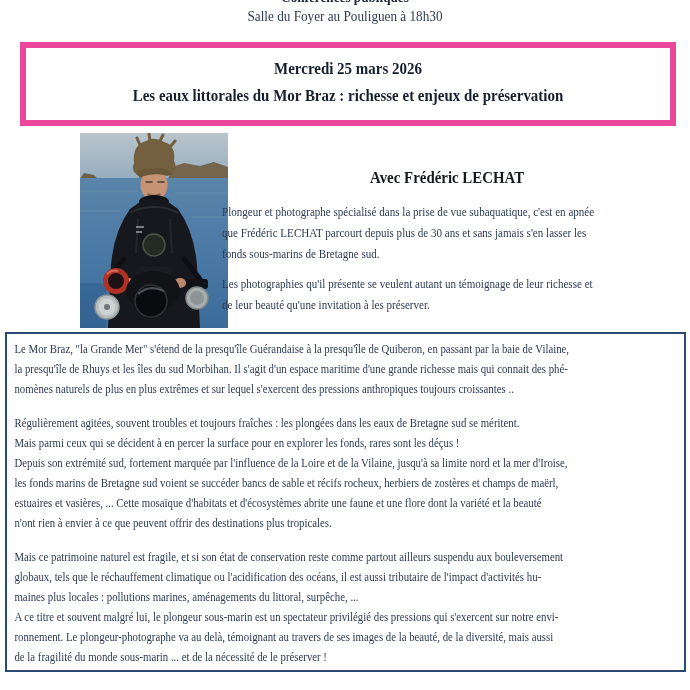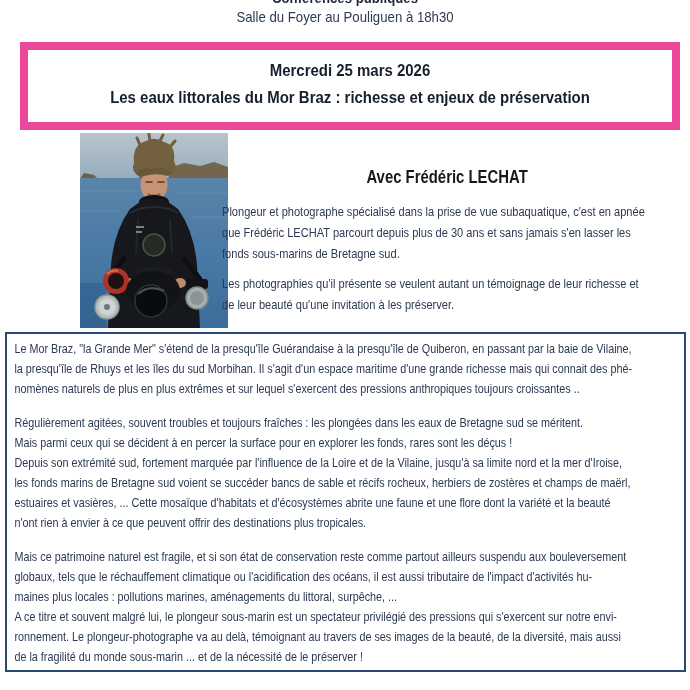--- a/index.html
+++ b/index.html
@@ -1,34 +1,34 @@
 <!DOCTYPE html>
 <html><head>
 <meta charset="utf-8">
 <style>
   html, body { margin: 0; padding: 0; background: #ffffff; }
   .page {
     position: relative; width: 690px; height: 690px;
     background: #ffffff; overflow: hidden;
-    font-family: Liberation Sans, sans-serif;
+    font-family: Liberation Serif, serif;
     color: #2c3a52;
   }
   .kicker {
     position: absolute; top: -11px; left: 0; width: 690px;
     text-align: center; font-weight: bold; font-size: 15px; color: #1e2836;
     transform: scaleX(0.88);
   }
   .venue {
     position: absolute; top: 8px; left: 0; width: 690px;
     text-align: center; font-size: 15px; color: #2c3a52;
     transform: scaleX(0.88);
   }
   .event-box {
     position: absolute; left: 20px; top: 42px; width: 644px; height: 72px;
-    border: 8px solid #ec4899; background: #ffffff;
+    border: 6px solid #ec4899; background: #ffffff;
   }
   .event-date {
     margin-top: 11px; text-align: center; font-weight: bold;
     font-size: 17px; color: #161f2e; transform: scaleX(0.88);
   }
   .event-title {
     margin-top: 7px; text-align: center; font-weight: bold;
     font-size: 17px; color: #161f2e; transform: scaleX(0.88);
   }
   .photo {

